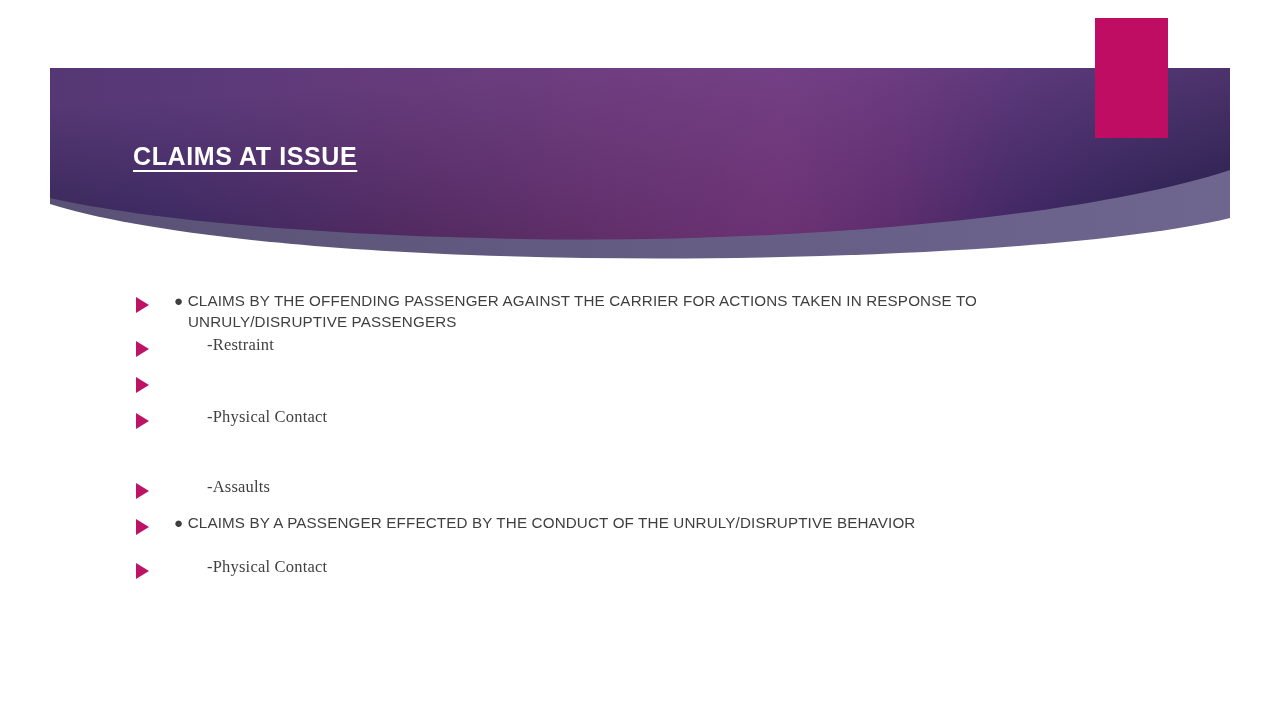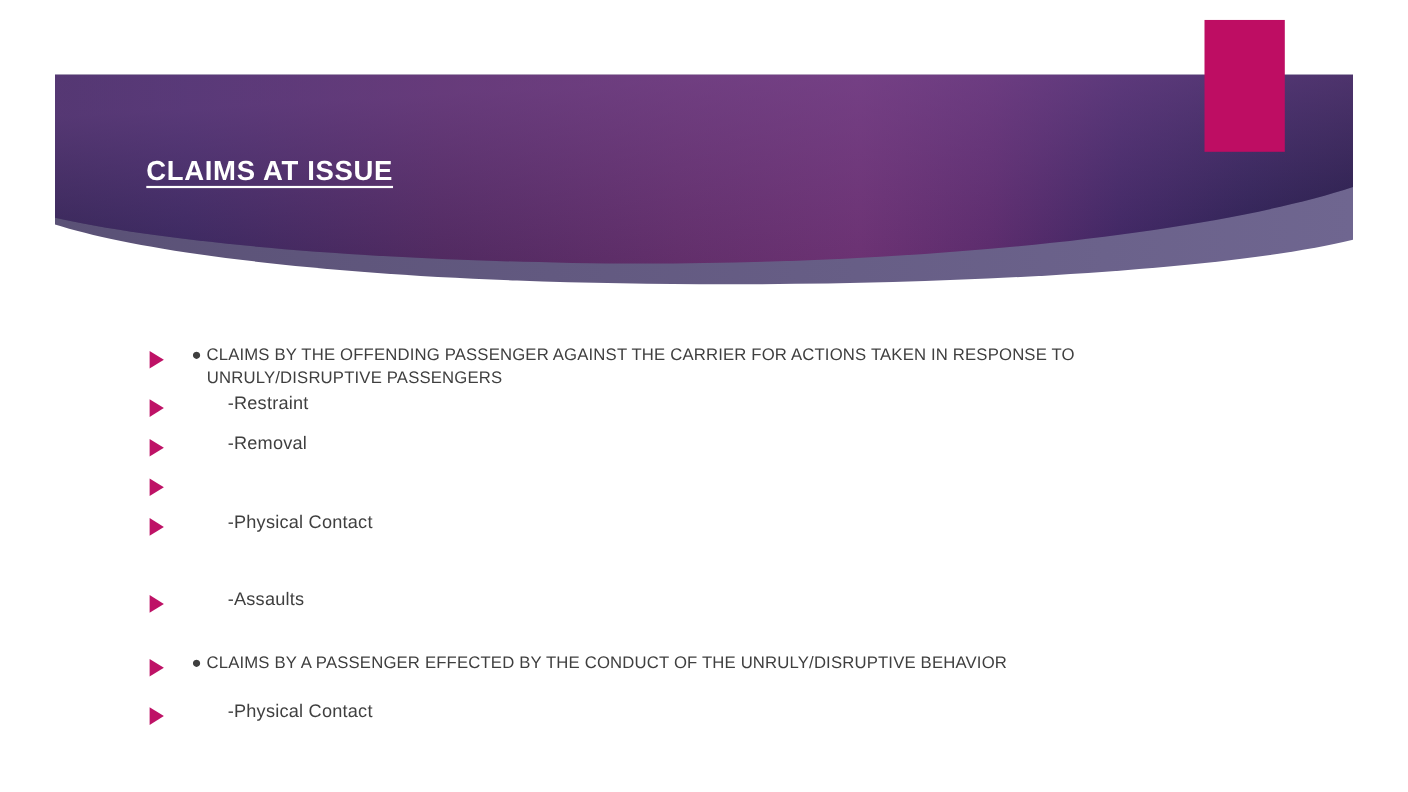--- a/index.html
+++ b/index.html
@@ -101,29 +101,29 @@
     font-size: 15.2px;
     letter-spacing: 0.15px;
     line-height: 21px;
     max-width: 885px;
     text-transform: uppercase;
     text-indent: -14px;
     padding-left: 14px;
   }
   .lvl1 {
     min-height: 44px;
-    margin-top: 22px;
   }
 
   
   .lvl2 .row-text {
     margin-left: 71px;
     font-size: 16.5px;
     line-height: 22px;
     letter-spacing: 0.2px;
+    font-family: Liberation Serif, serif;
   }
 
   .spacer-row {
     height: 34px;
   }
 </style>
 </head>
 <body>
 
 <div id="slide">
@@ -175,24 +175,20 @@
     <div class="bullet-row lvl1">
       <span class="tri-marker"></span>
       <span class="row-text">● CLAIMS BY THE OFFENDING PASSENGER AGAINST THE CARRIER FOR ACTIONS TAKEN IN RESPONSE TO UNRULY/DISRUPTIVE PASSENGERS</span>
     </div>
 
     <div class="bullet-row lvl2">
       <span class="tri-marker"></span>
       <span class="row-text">-Restraint</span>
     </div>
 
-    <div class="bullet-row lvl2">
-      <span class="tri-marker"></span>
-      <span class="row-text">-Removal</span>
-    </div>
 
 
     <div class="bullet-row lvl2">
       <span class="tri-marker"></span>
     </div>
 
     <div class="bullet-row lvl2">
       <span class="tri-marker"></span>
       <span class="row-text">-Physical Contact</span>
     </div>

